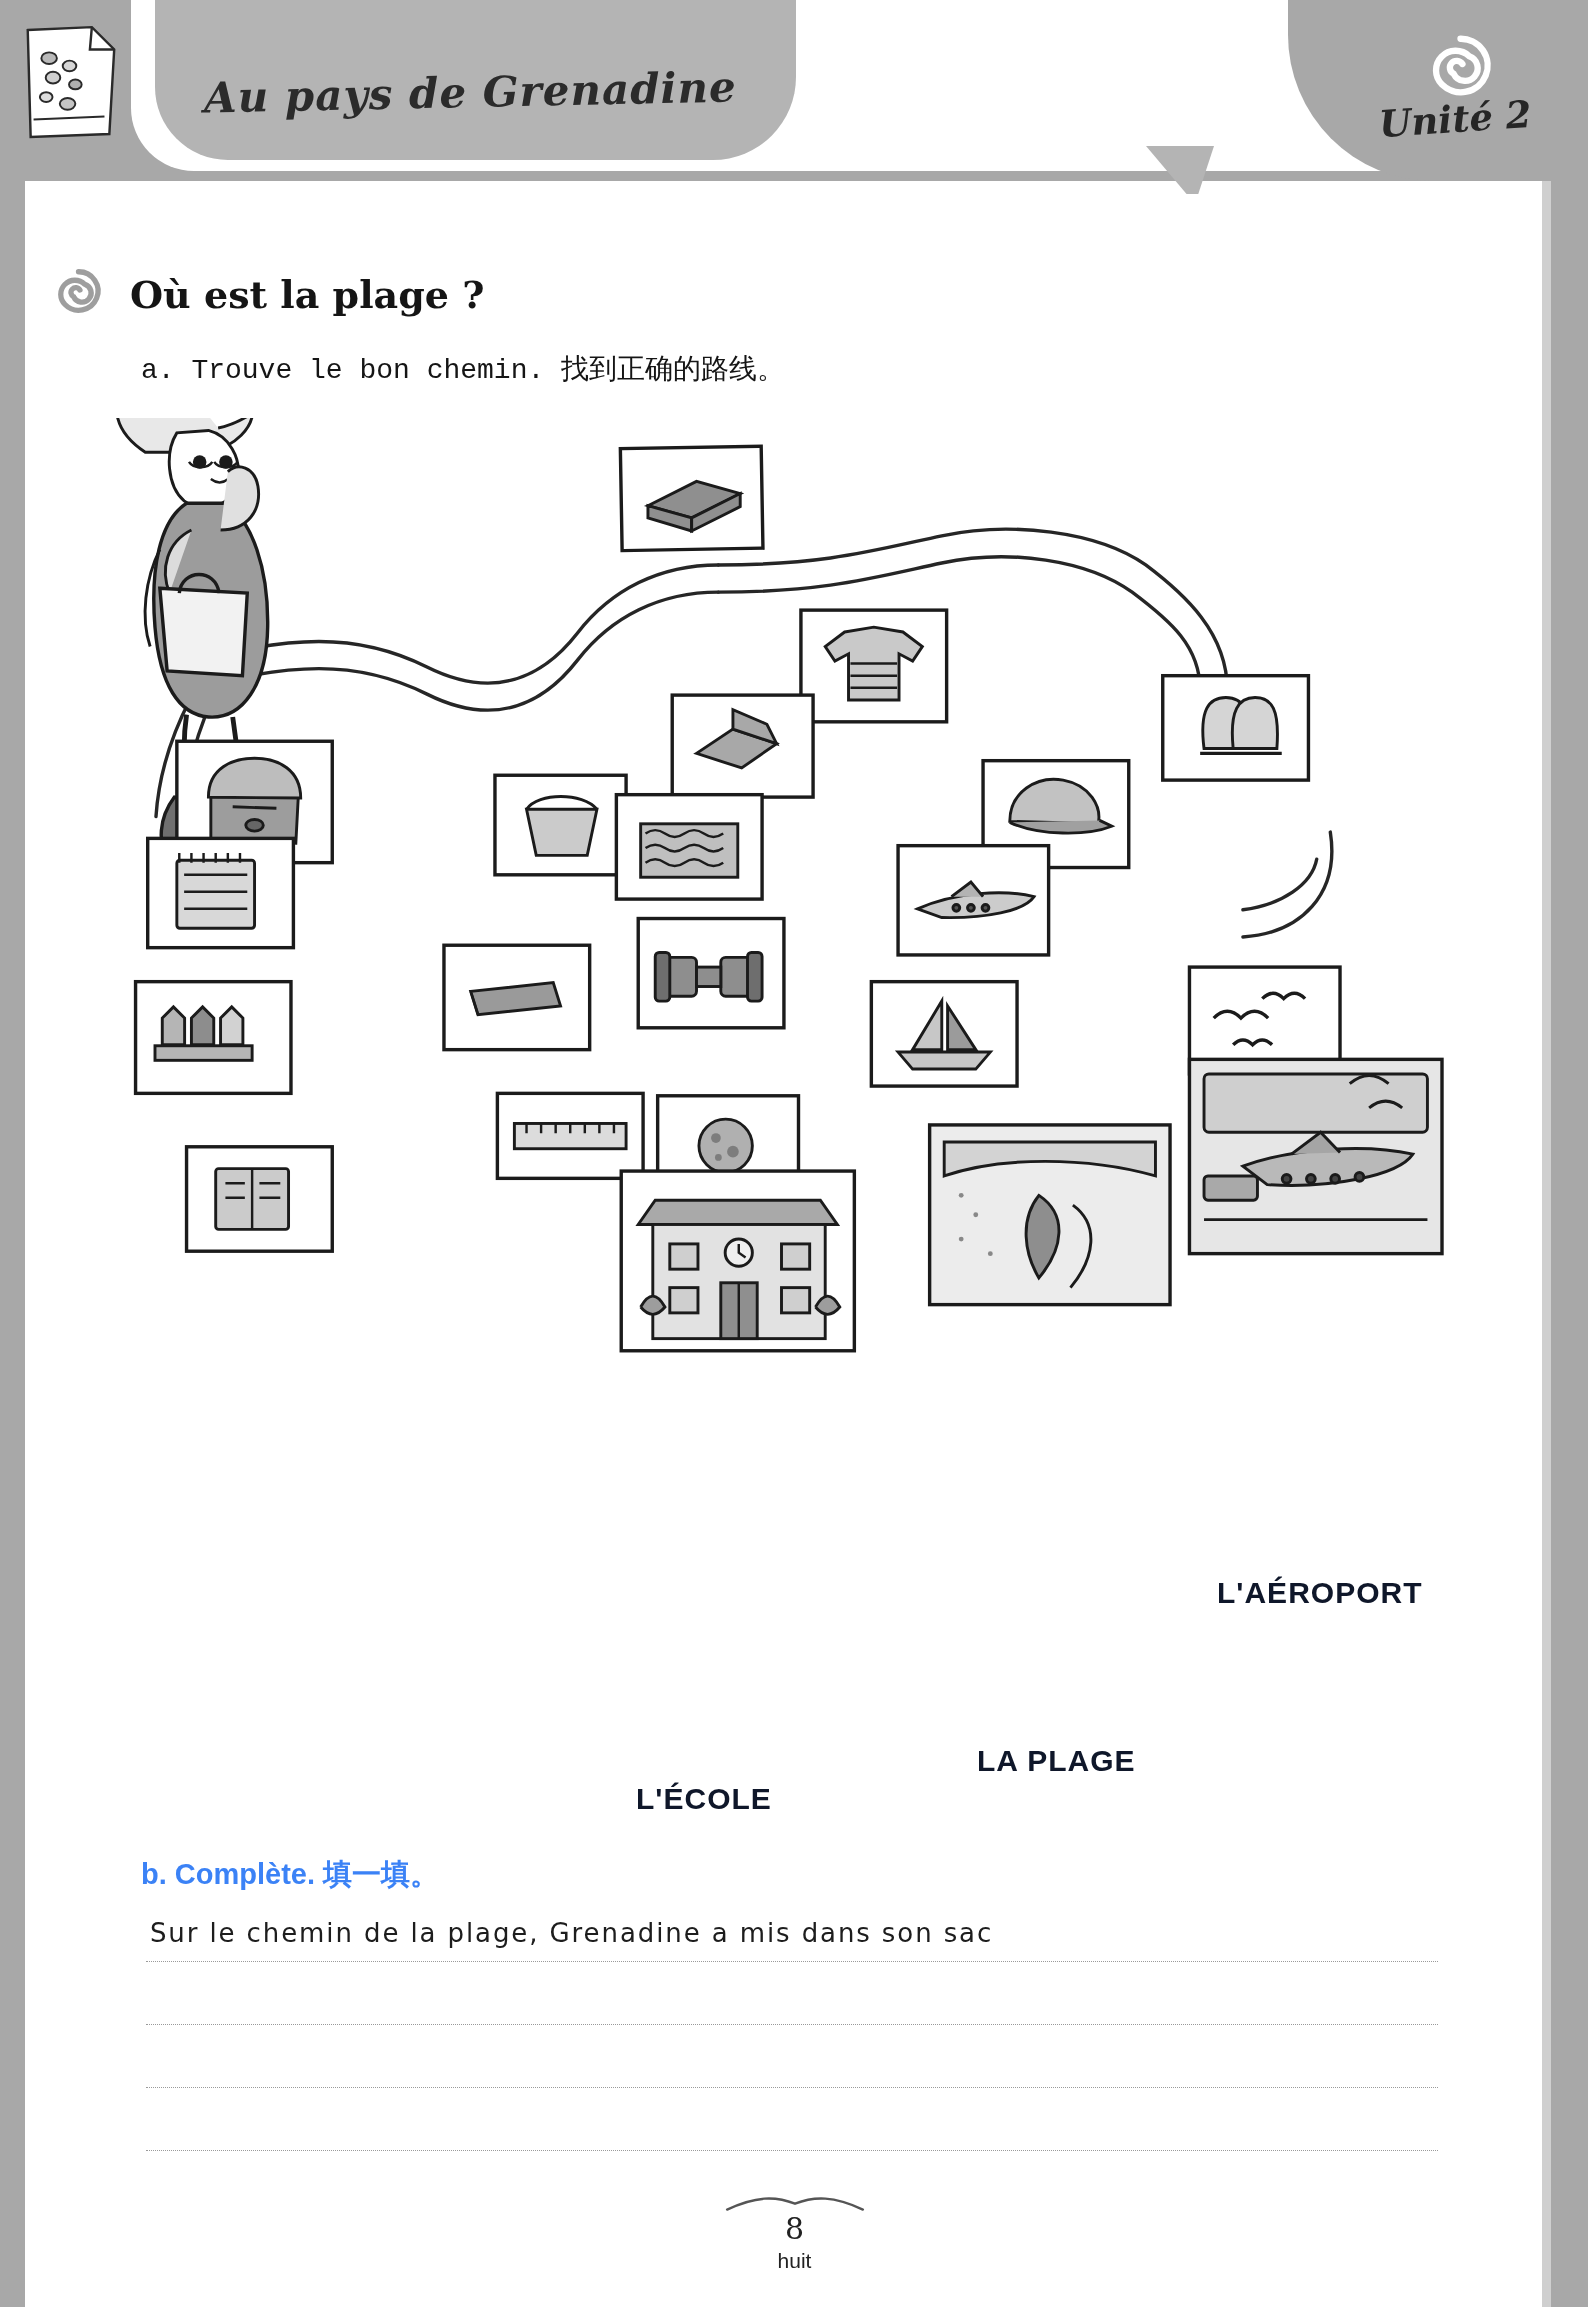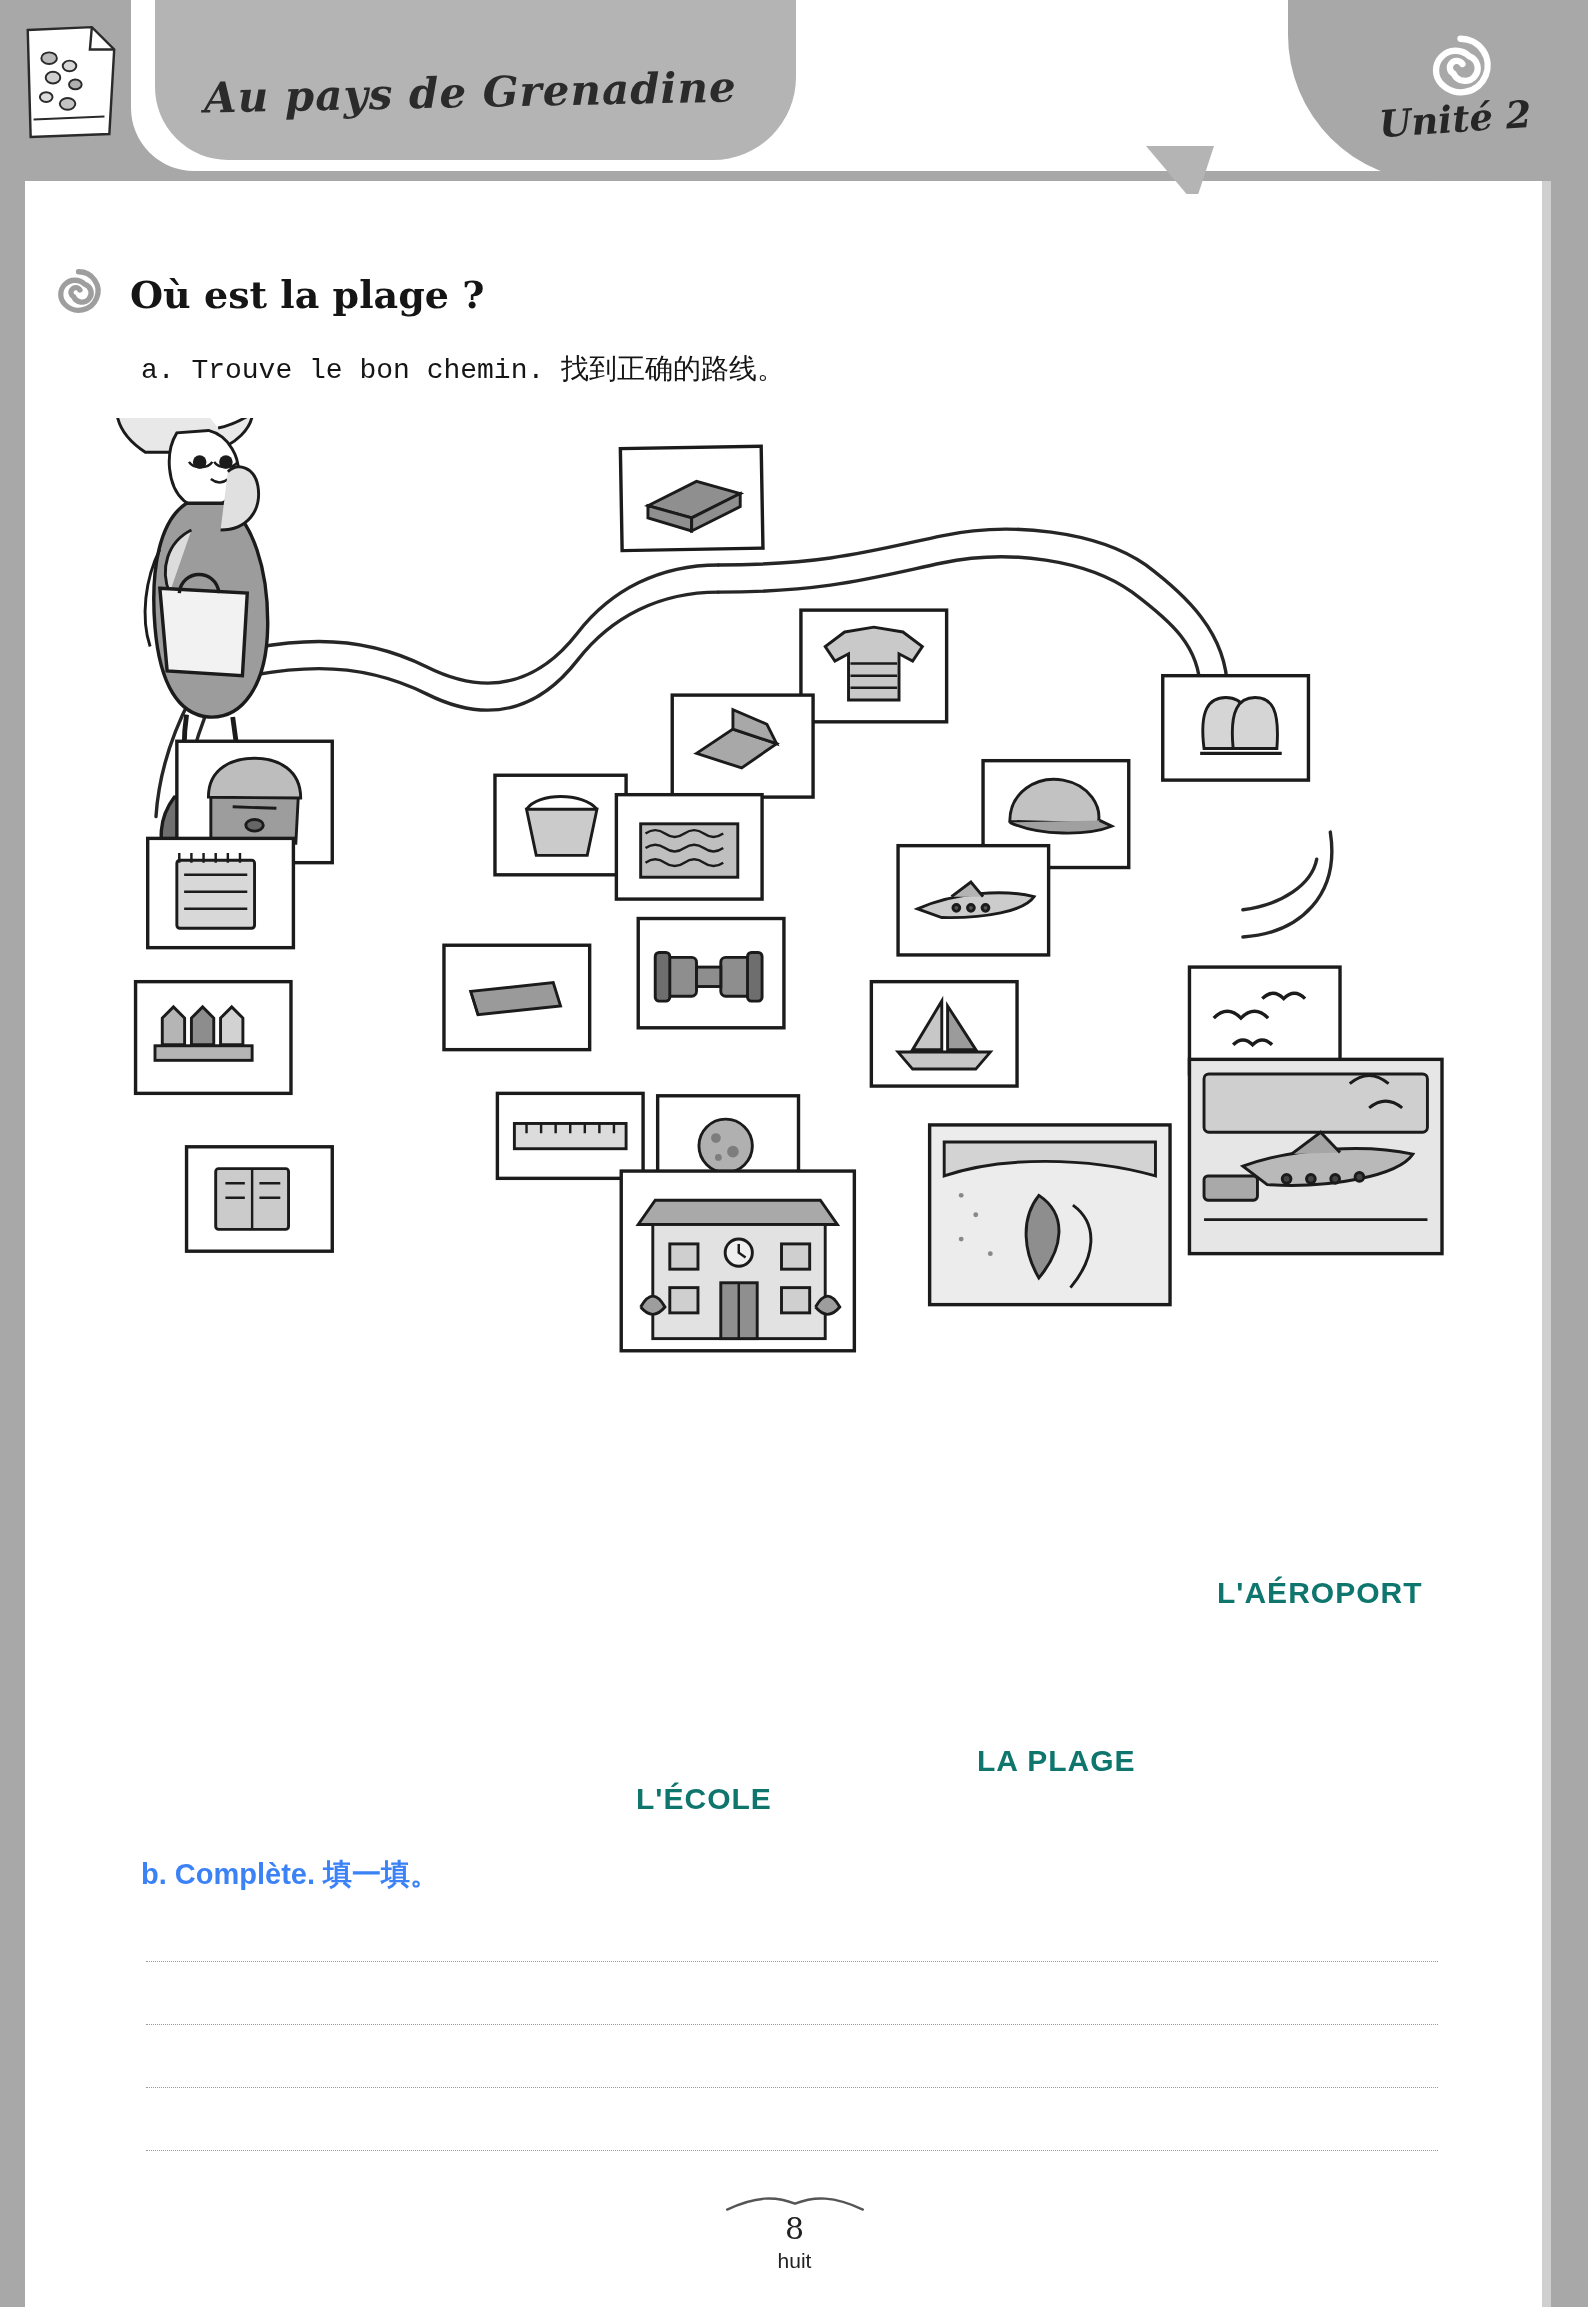--- a/index.html
+++ b/index.html
@@ -161,21 +161,21 @@
     width: 1423px; height: 1409px;
   }
   .maze svg { display: block; }
 
   .place-label {
     position: absolute;
     font-family: "Liberation Sans", sans-serif;
     font-weight: bold;
     font-size: 30px;
     letter-spacing: 1px;
-    color: #0f766e;
+    color: #0f172a;
     white-space: nowrap;
   }
   .label-aeroport { left: 1217px; top: 1576px; }
   .label-plage    { left: 977px; top: 1744px; }
   .label-ecole    { left: 636px; top: 1782px; }
 
   
   .write-area { position: absolute; left: 146px; top: 1918px; width: 1292px; height: 257px; }
   .hand-text {
     position: absolute;
@@ -550,20 +550,21 @@
       </svg>
     </div>
 
     <div class="place-label label-aeroport">L'AÉROPORT</div>
     <div class="place-label label-plage">LA PLAGE</div>
     <div class="place-label label-ecole">L'ÉCOLE</div>
 
     <div class="sub-b">b. Complète. 填一填。</div>
 
     <div class="write-area">
+      <div class="hand-text">Sur le chemin de la plage, Grenadine a mis dans son sac</div>
       <div class="dotline dl1"></div>
       <div class="dotline dl2"></div>
       <div class="dotline dl3"></div>
       <div class="dotline dl4"></div>
     </div>
 
     <div class="footer">
       <svg class="folio-swirl" viewBox="0 0 300 40">
         <path d="M10 30 C 70 2, 110 2, 150 18 C 190 2, 230 2, 290 30" fill="none" stroke="#555" stroke-width="5" stroke-linecap="round"></path>
       </svg>

